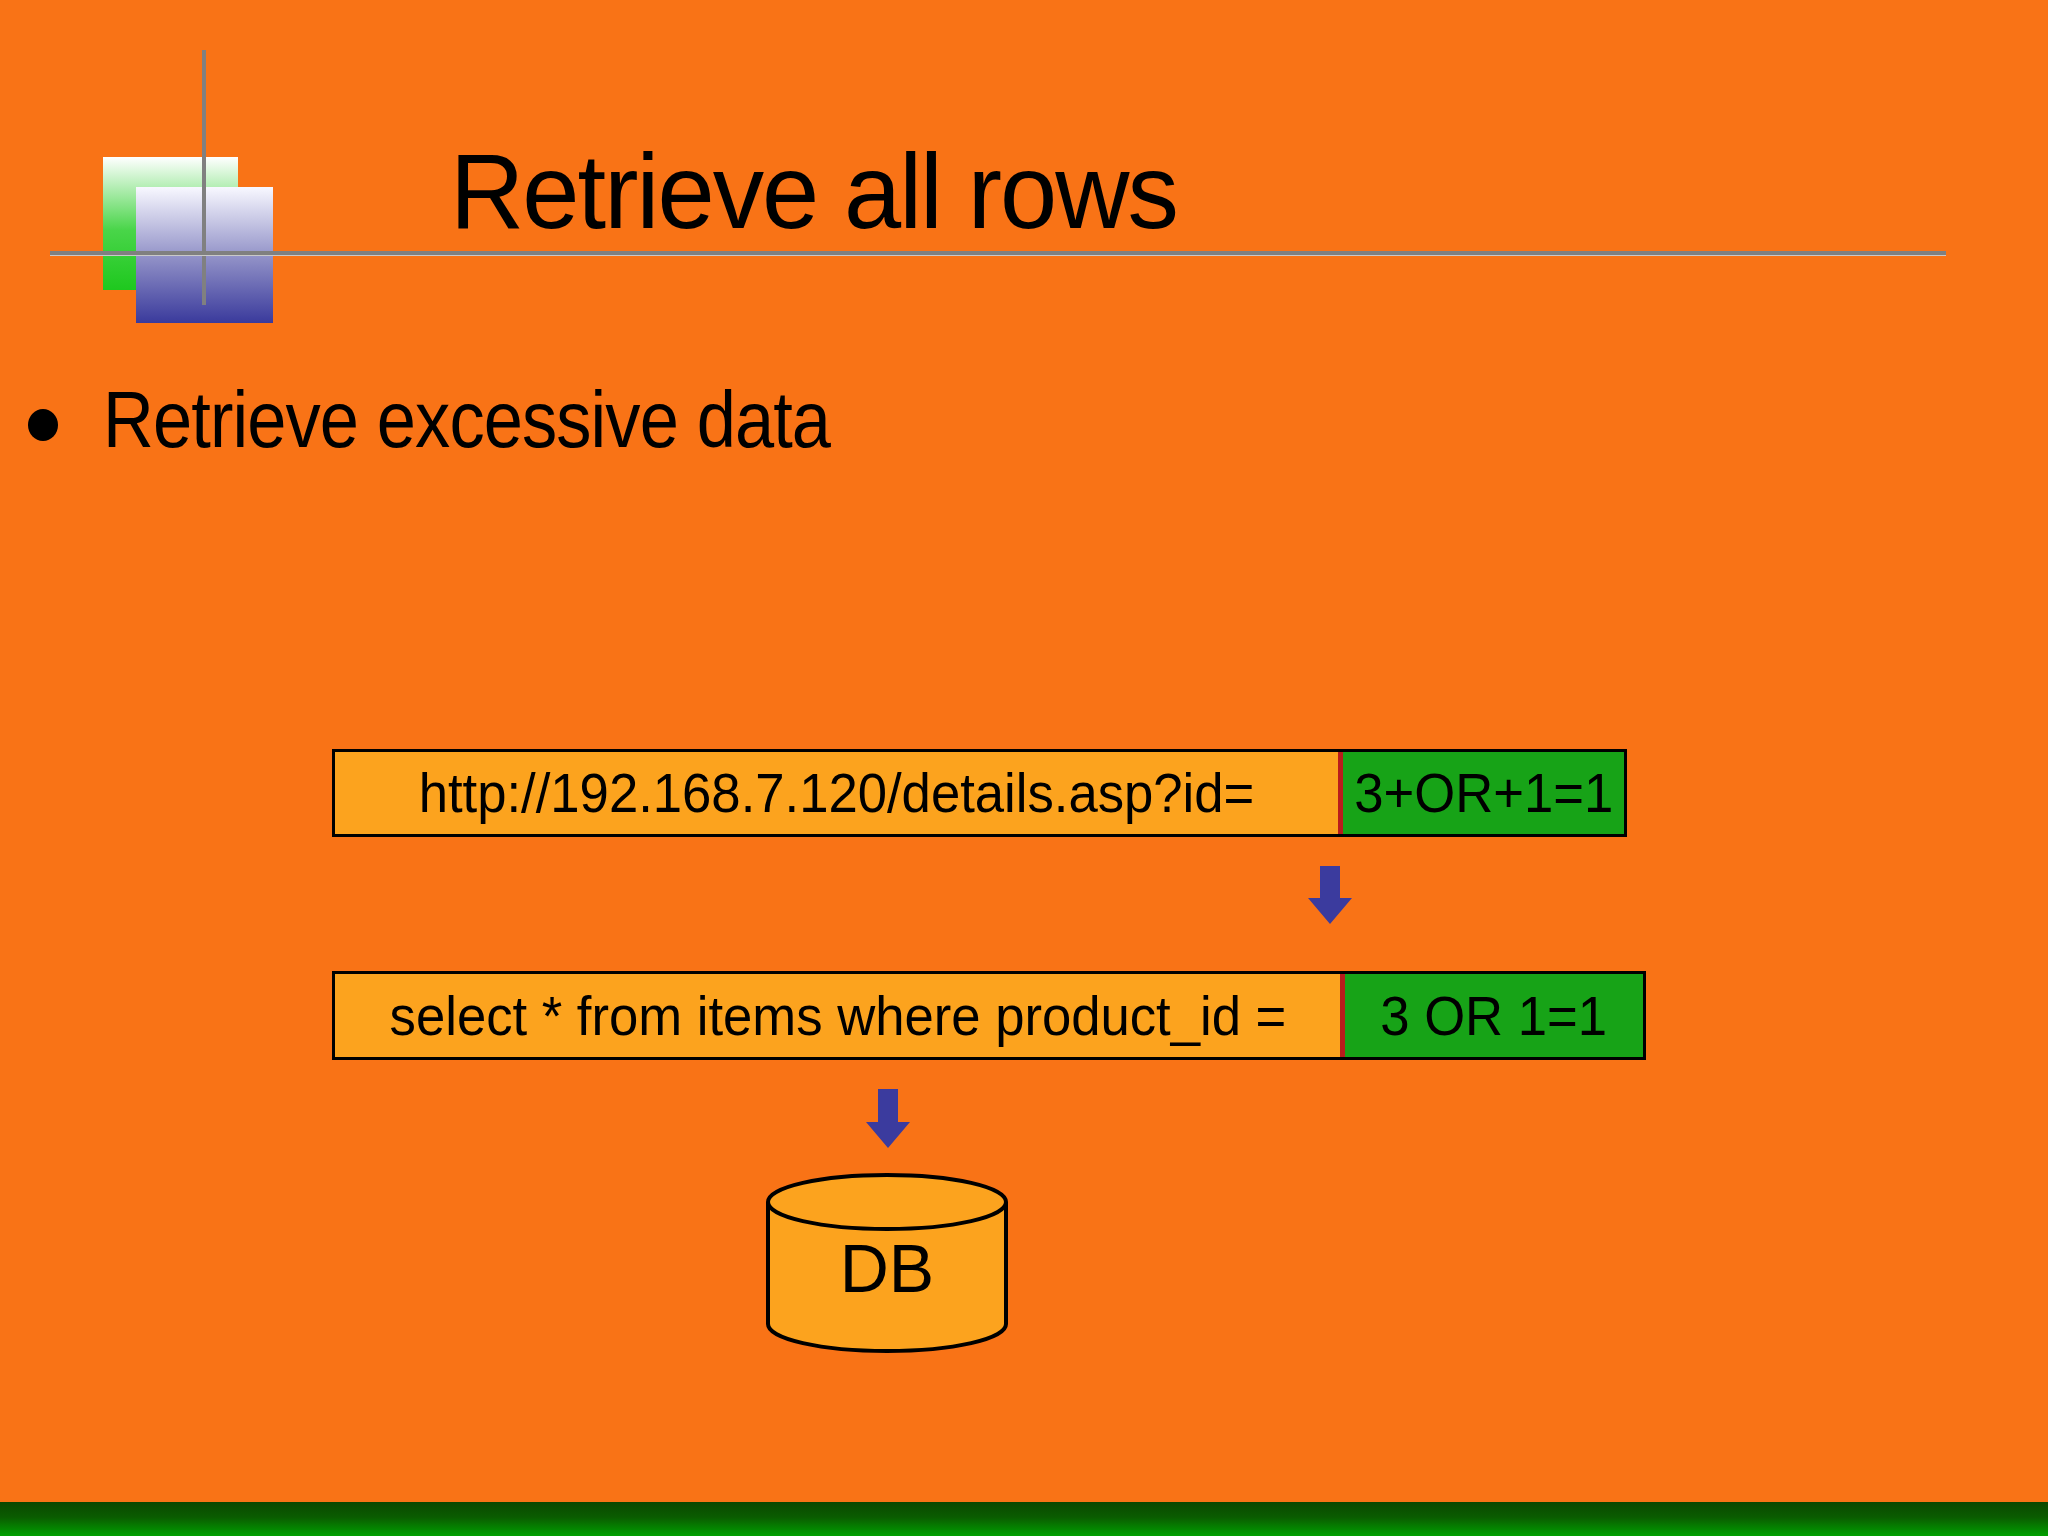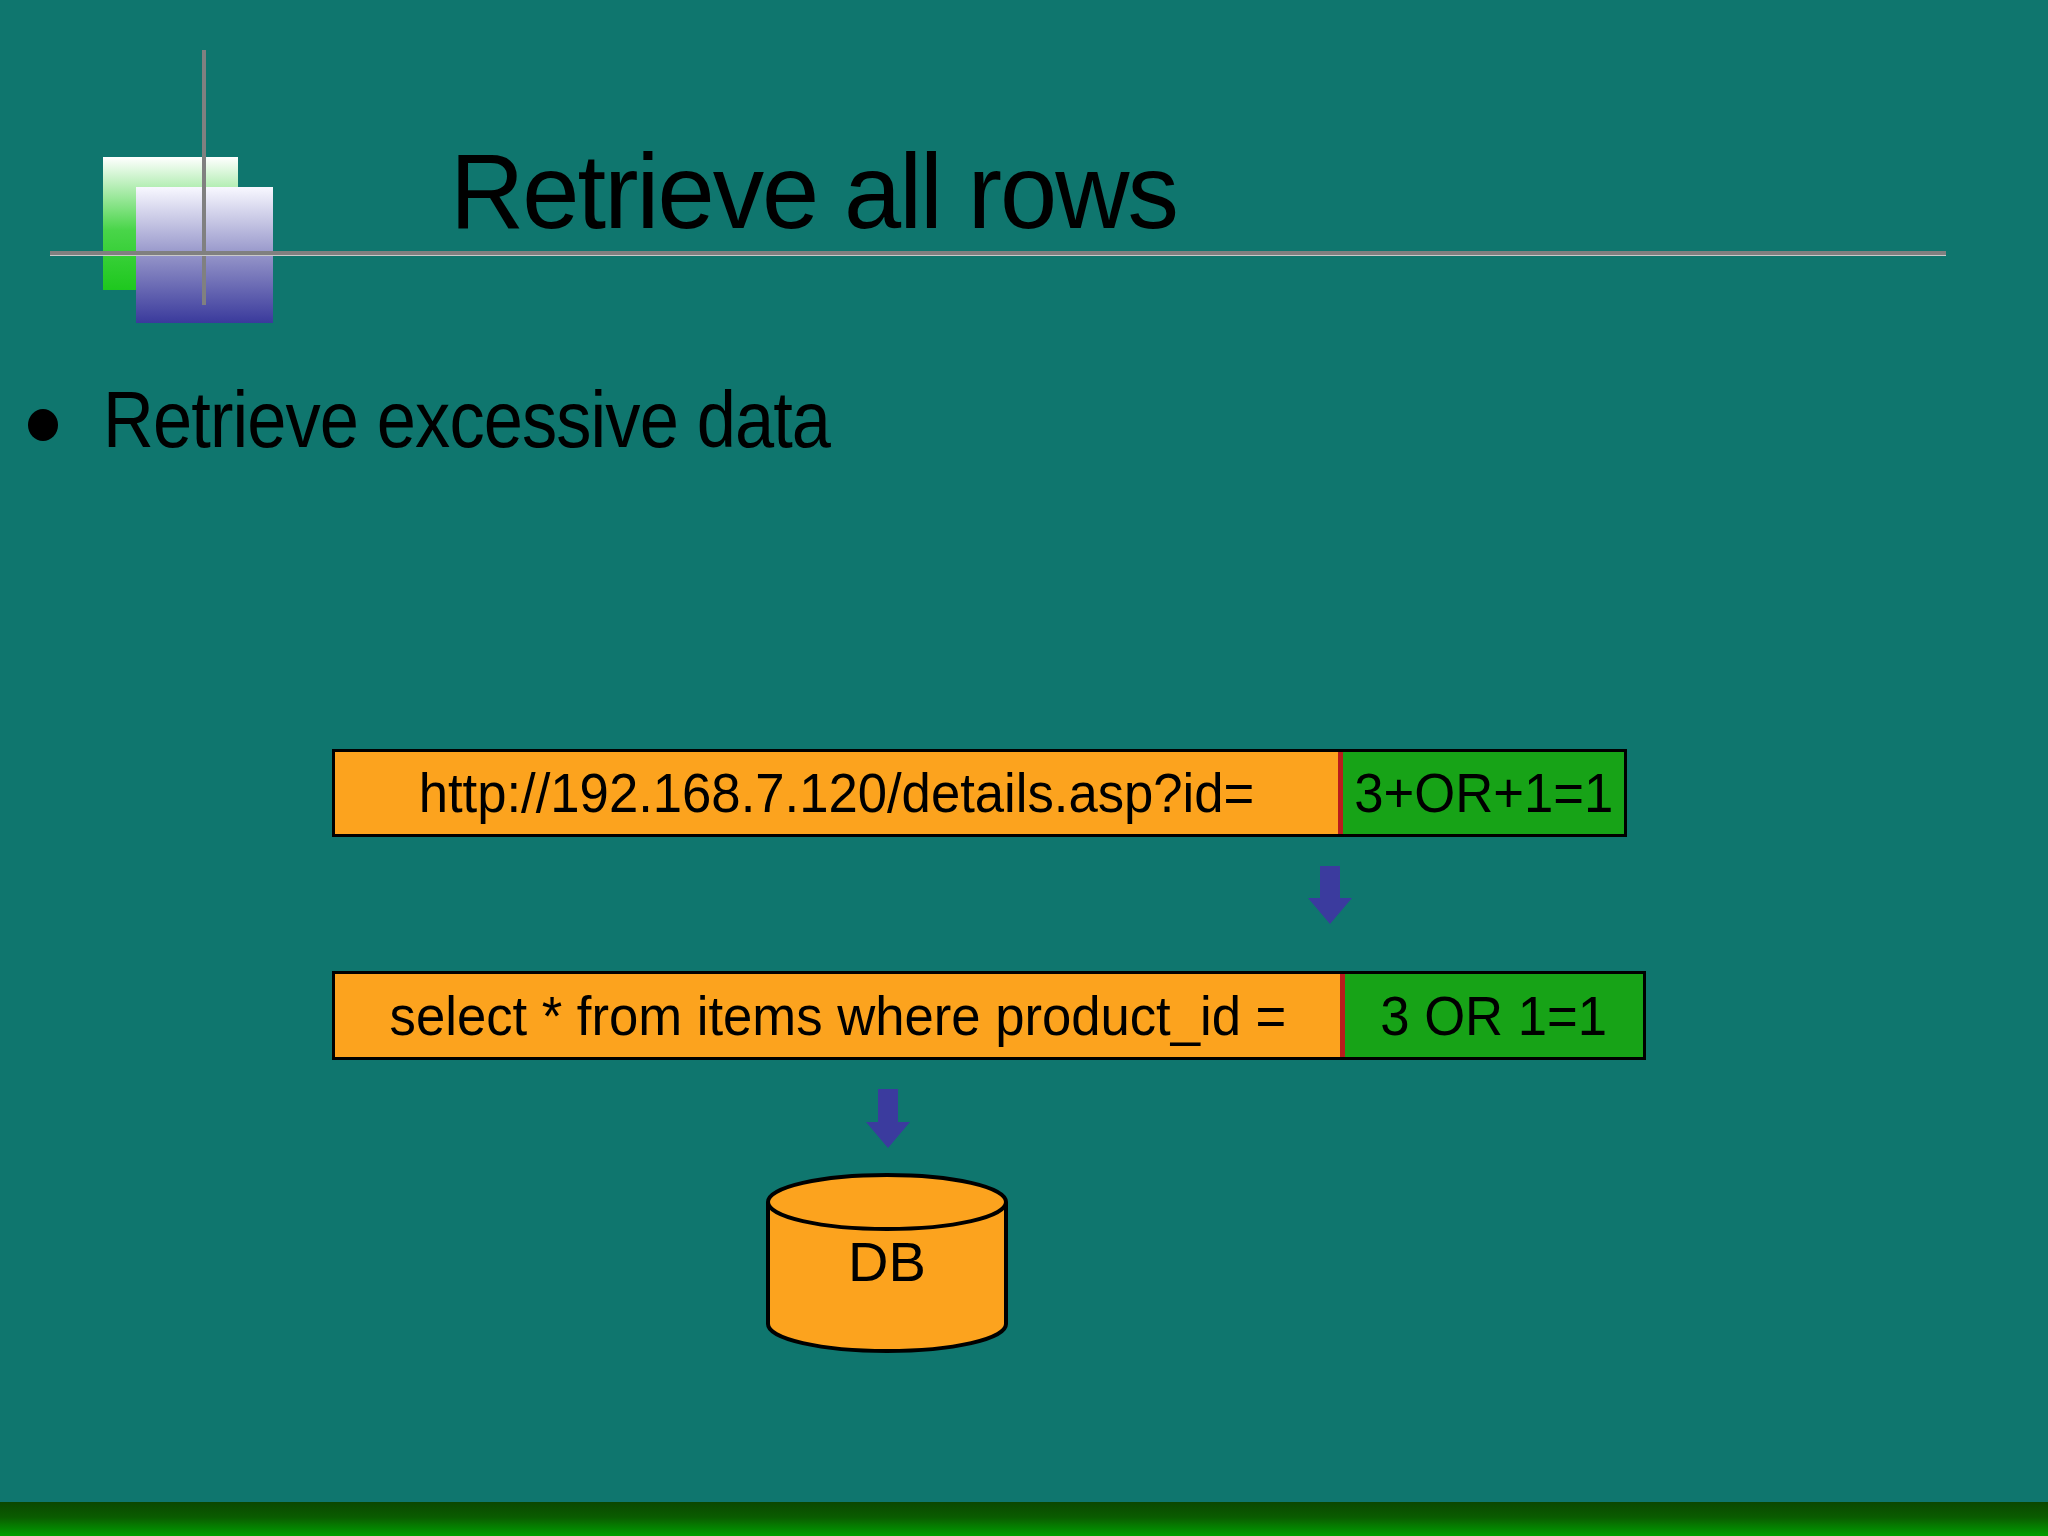--- a/index.html
+++ b/index.html
@@ -1,19 +1,19 @@
 <!DOCTYPE html>
 <html style="--orange: #fca31e; --green: #17a317; --arrow-blue: #3b3b9e; --line-gray: #808080; --deco-blue: #3a3a9c; --footer-dark: #0b4700; --footer-green: #00a000;"><head>
 <meta charset="utf-8">
 <style>
   html,body{margin:0;padding:0;background:#fff;}
   .slide{
     position:relative;
     width:2048px;height:1536px;
-    background:#0f766e;
+    background:#f97316;
     overflow:hidden;
     font-family:"Liberation Sans", sans-serif;
     color:#000;
   }
 
   
   .deco-green{
     position:absolute;left:103px;top:157px;width:135px;height:133px;
     background:linear-gradient(180deg,#ffffff 0%,#49d549 55%,#1ec81e 100%);
   }
@@ -73,21 +73,21 @@
   .arrow{position:absolute;}
   .arrow-1{left:1308px;top:866px;}
   .arrow-2{left:866px;top:1089px;}
   .arrow polygon{fill:var(--arrow-blue,#3b3b9e);}
 
   
   .db-svg{position:absolute;left:764px;top:1172px;}
   .db-svg .shape{fill:var(--orange,#fca31e);stroke:#000;stroke-width:4;}
   .db-label{
     position:absolute;left:764px;top:1234px;width:246px;
-    text-align:center;font-size:56px;line-height:1;
+    text-align:center;font-size:68px;line-height:1;
   }
 
   
   .footer-bar{
     position:absolute;left:0;top:1502px;width:2048px;height:34px;
     background:linear-gradient(180deg,var(--footer-dark,#0b4700) 0%,#0a5c00 45%,var(--footer-green,#00a000) 100%);
   }
 </style>
 </head>
 <body>

